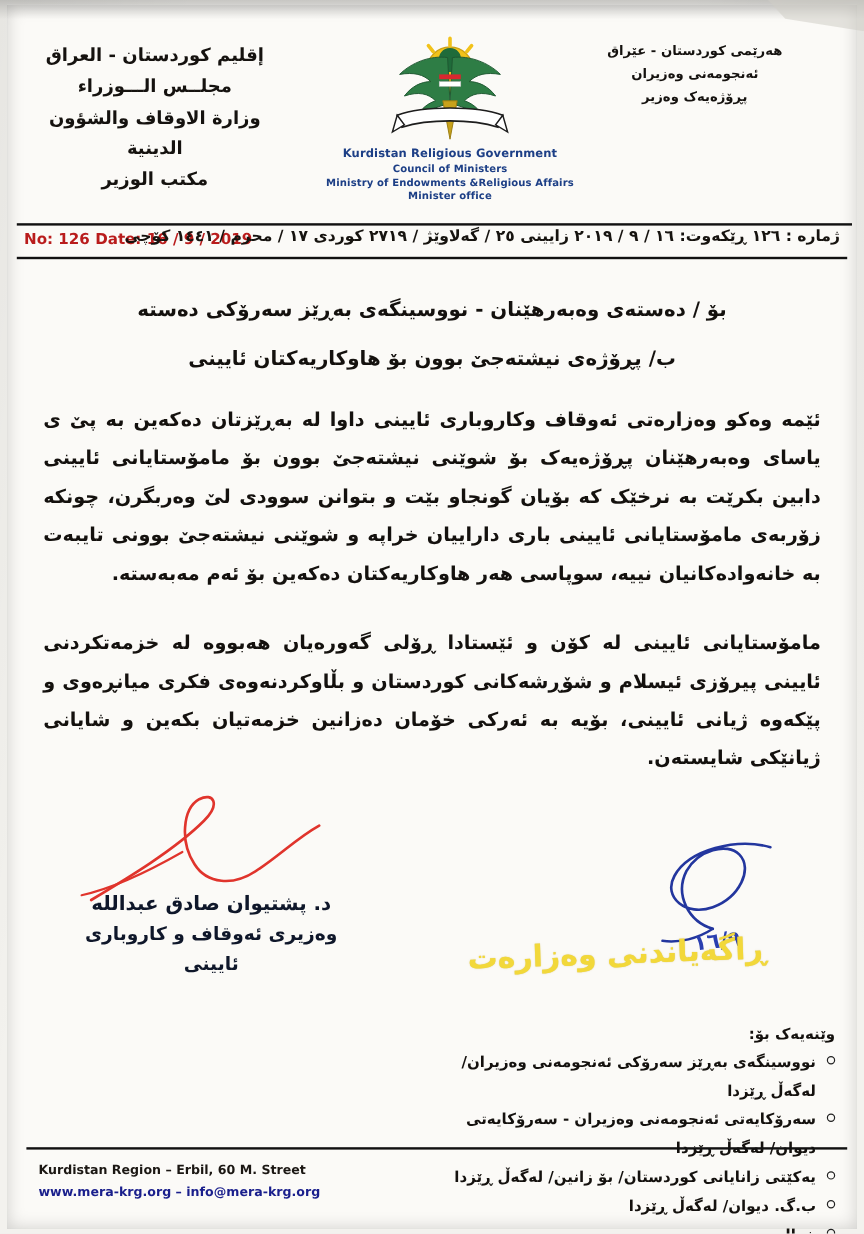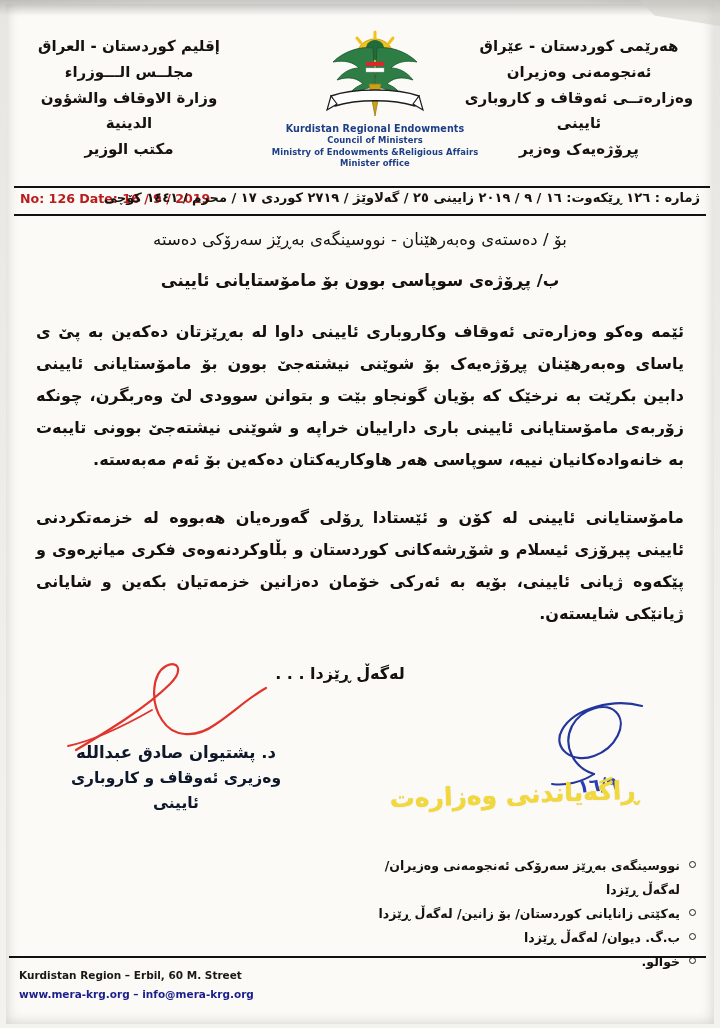--- a/index.html
+++ b/index.html
@@ -30,21 +30,21 @@
   }
   .hdr-left{
     position:absolute;left:6px;top:16px;width:218px;
     text-align:center;direction:rtl;
     font-family:"DejaVu Sans", sans-serif;
     font-weight:bold;font-size:15px;line-height:1.72;color:#15120f;
   }
   .hdr-right{
     position:absolute;right:6px;top:16px;width:250px;
     text-align:center;direction:rtl;
-    font-weight:bold;font-size:15px;line-height:1.72;color:#15120f;
+    font-weight:bold;font-size:11px;line-height:1.72;color:#15120f;
   }
   .hdr-center{
     position:absolute;left:246px;top:6px;width:230px;text-align:center;
   }
   .emblem{
     width:104px;height:96px;margin:0 auto;position:relative;
   }
   .emblem svg{display:block;}
   .hdr-center .en{
     margin-top:2px;
@@ -62,21 +62,21 @@
   }
   .ref-right{
     position:absolute;right:6px;top:0px;direction:rtl;font-size:13px;color:#16130f;font-weight:bold;
   }
   
   .body{
     position:absolute;left:24px;right:24px;top:226px;
     direction:rtl;text-align:justify;color:#14110e;
   }
   .to-line{
-    text-align:center;font-weight:normal;font-size:16.5px;margin:0 0 4px;
+    text-align:center;font-weight:bold;font-size:16.5px;margin:18px 0 4px;
   }
   .subj-line{
     text-align:center;font-weight:bold;font-size:16.5px;margin:22px 0 8px;
   }
   .para{
     font-size:16px;line-height:2.0;font-weight:bold;margin:26px 6px 0 6px;
     text-align:justify;text-justify:inter-word;
   }
   .regards{
     margin-top:34px;text-align:center;font-size:16px;font-weight:bold;
@@ -117,21 +117,21 @@
   .cc ul{list-style:none;margin:0;padding:0 14px 0 0;}
   .cc li{
     font-size:12.5px;line-height:1.92;font-weight:bold;position:relative;padding-right:2px;
   }
   .cc li:before{
     content:"";position:absolute;right:-14px;top:7px;
     width:5px;height:5px;border:1px solid #222;border-radius:50%;
   }
   
   .footer{
-    position:absolute;left:3px;right:8px;bottom:14px;height:52px;
+    position:absolute;left:16px;right:8px;bottom:14px;height:52px;
     border-top:2px solid #111;
   }
   .ft-left{
     position:absolute;left:10px;top:8px;
     font-size:10.5px;color:#1b1713;font-weight:bold;line-height:1.85;
   }
   .ft-left .web{color:#1a1f8c;}
   .ft-right{
     position:absolute;right:8px;top:6px;width:360px;text-align:center;
     direction:rtl;font-size:12.5px;font-weight:bold;color:#16130f;line-height:1.7;
@@ -185,46 +185,44 @@
 
             <path d="M8 72 C30 64 74 64 96 72 L92 82 C70 75 34 75 12 82 Z" fill="#ffffff" stroke="#1d1d1d" stroke-width="1.4"></path>
             <path d="M8 72 L4 86 L14 80 Z" fill="#ffffff" stroke="#1d1d1d" stroke-width="1.2"></path>
             <path d="M96 72 L100 86 L90 80 Z" fill="#ffffff" stroke="#1d1d1d" stroke-width="1.2"></path>
 
             <rect x="43" y="38" width="18" height="4" fill="#d7282f"></rect>
             <rect x="43" y="44" width="18" height="4" fill="#ffffff" stroke="#bbb" stroke-width="0.4"></rect>
           </svg>
         </div>
         <div class="en">
-          <div class="big">Kurdistan Regional Endowments</div>
+          <div class="big">Kurdistan Religious Government</div>
           <div>Council of Ministers</div>
           <div>Ministry of Endowments &amp;Religious Affairs</div>
           <div>Minister office</div>
         </div>
       </div>
 
       <div class="hdr-right">
         <div>هەرێمی کوردستان - عێراق</div>
         <div>ئەنجومەنی وەزیران</div>
-        <div>وەزارەتــی ئەوقاف و کاروباری ئایینی</div>
         <div>پڕۆژەیەک وەزیر</div>
       </div>
     </div>
 
     <div class="refbar">
       <div class="ref-left">No: 126   Date: 16 / 9 / 2019</div>
       <div class="ref-right">ژماره‌ : ١٢٦      ڕێکه‌وت: ١٦ / ٩ / ٢٠١٩ زایینی   ٢٥ / گه‌لاوێژ / ٢٧١٩ کوردی   ١٧ / محرم / ١٤٤١ کۆچی</div>
     </div>
 
     <div class="body">
       <div class="to-line">بۆ / دەستەی وەبەرهێنان - نووسینگەی بەڕێز سەرۆکی دەستە</div>
-      <div class="subj-line">ب/ پڕۆژەی سوپاسی بوون بۆ مامۆستایانی ئایینی</div>
+      <div class="subj-line">ب/ پڕۆژەی نیشتەجێ بوون بۆ هاوکاریەکتان ئایینی</div>
       <div class="para">ئێمە وەکو وەزارەتی ئەوقاف وکاروباری ئایینی داوا لە بەڕێزتان دەکەین بە پێ ی یاسای وەبەرهێنان پڕۆژەیەک بۆ شوێنی نیشتەجێ بوون بۆ مامۆستایانی ئایینی دابین بکرێت بە نرخێک کە بۆیان گونجاو بێت و بتوانن سوودی لێ وەربگرن، چونکە زۆربەی مامۆستایانی ئایینی باری داراییان خراپە و شوێنی نیشتەجێ بوونی تایبەت بە خانەوادەکانیان نییە، سوپاسی هەر هاوکاریەکتان دەکەین بۆ ئەم مەبەستە.</div>
       <div class="para">مامۆستایانی ئایینی لە کۆن و ئێستادا ڕۆلی گەورەیان هەبووە لە خزمەتکردنی ئایینی پیرۆزی ئیسلام و شۆڕشەکانی کوردستان و بڵاوکردنەوەی فکری میانڕەوی و پێکەوە ژیانی ئایینی، بۆیە بە ئەرکی خۆمان دەزانین خزمەتیان بکەین و شایانی ژیانێکی شایستەن.</div>
-      <div class="regards">لەگەڵ ڕێزدا . . .</div>
     </div>
 
     <svg class="scribble-red" viewBox="0 0 230 110">
       <path d="M10 96 C40 78 80 54 104 30 C118 16 112 6 100 12 C86 20 84 48 96 66 C106 82 128 86 150 70 C168 58 182 44 200 34" fill="none" stroke="#e0342c" stroke-width="2.2" stroke-linecap="round"></path>
       <path d="M2 92 C30 86 58 72 86 56" fill="none" stroke="#e0342c" stroke-width="1.8" stroke-linecap="round"></path>
     </svg>
 
     <svg class="scribble-blue" viewBox="0 0 200 120">
       <path d="M168 12 C140 4 100 14 88 36 C78 54 98 70 120 62 C142 54 154 30 142 18 C132 8 108 14 98 32 C88 52 100 74 120 80" fill="none" stroke="#23369e" stroke-width="2.2" stroke-linecap="round"></path>
       <path d="M120 80 C108 88 92 92 78 90" fill="none" stroke="#23369e" stroke-width="2" stroke-linecap="round"></path>
@@ -233,22 +231,24 @@
     <div class="blue-date">١٦/٩</div>
 
     <div class="sign">
       <div class="nm">د. پشتیوان صادق عبدالله</div>
       <div class="ttl">وەزیری ئەوقاف و کاروباری ئایینی</div>
     </div>
 
     <div class="wm">ڕاگەیاندنی وەزارەت</div>
 
     <div class="cc">
+      <div class="cc-title">وێنەیەک بۆ:</div>
       <ul>
         <li>نووسینگەی بەڕێز سەرۆکی ئەنجومەنی وەزیران/ لەگەڵ ڕێزدا</li>
+        <li>سەرۆکایەتی ئەنجومەنی وەزیران - سەرۆکایەتی دیوان/ لەگەڵ ڕێزدا</li>
         <li>یەکێتی زانایانی کوردستان/ بۆ زانین/ لەگەڵ ڕێزدا</li>
         <li>ب.گ. دیوان/ لەگەڵ ڕێزدا</li>
         <li>خوالو.</li>
       </ul>
     </div>
 
     <div class="footer">
       <div class="ft-left">
         <div>Kurdistan Region – Erbil, 60 M. Street</div>
         <div class="web">www.mera-krg.org – info@mera-krg.org</div>

